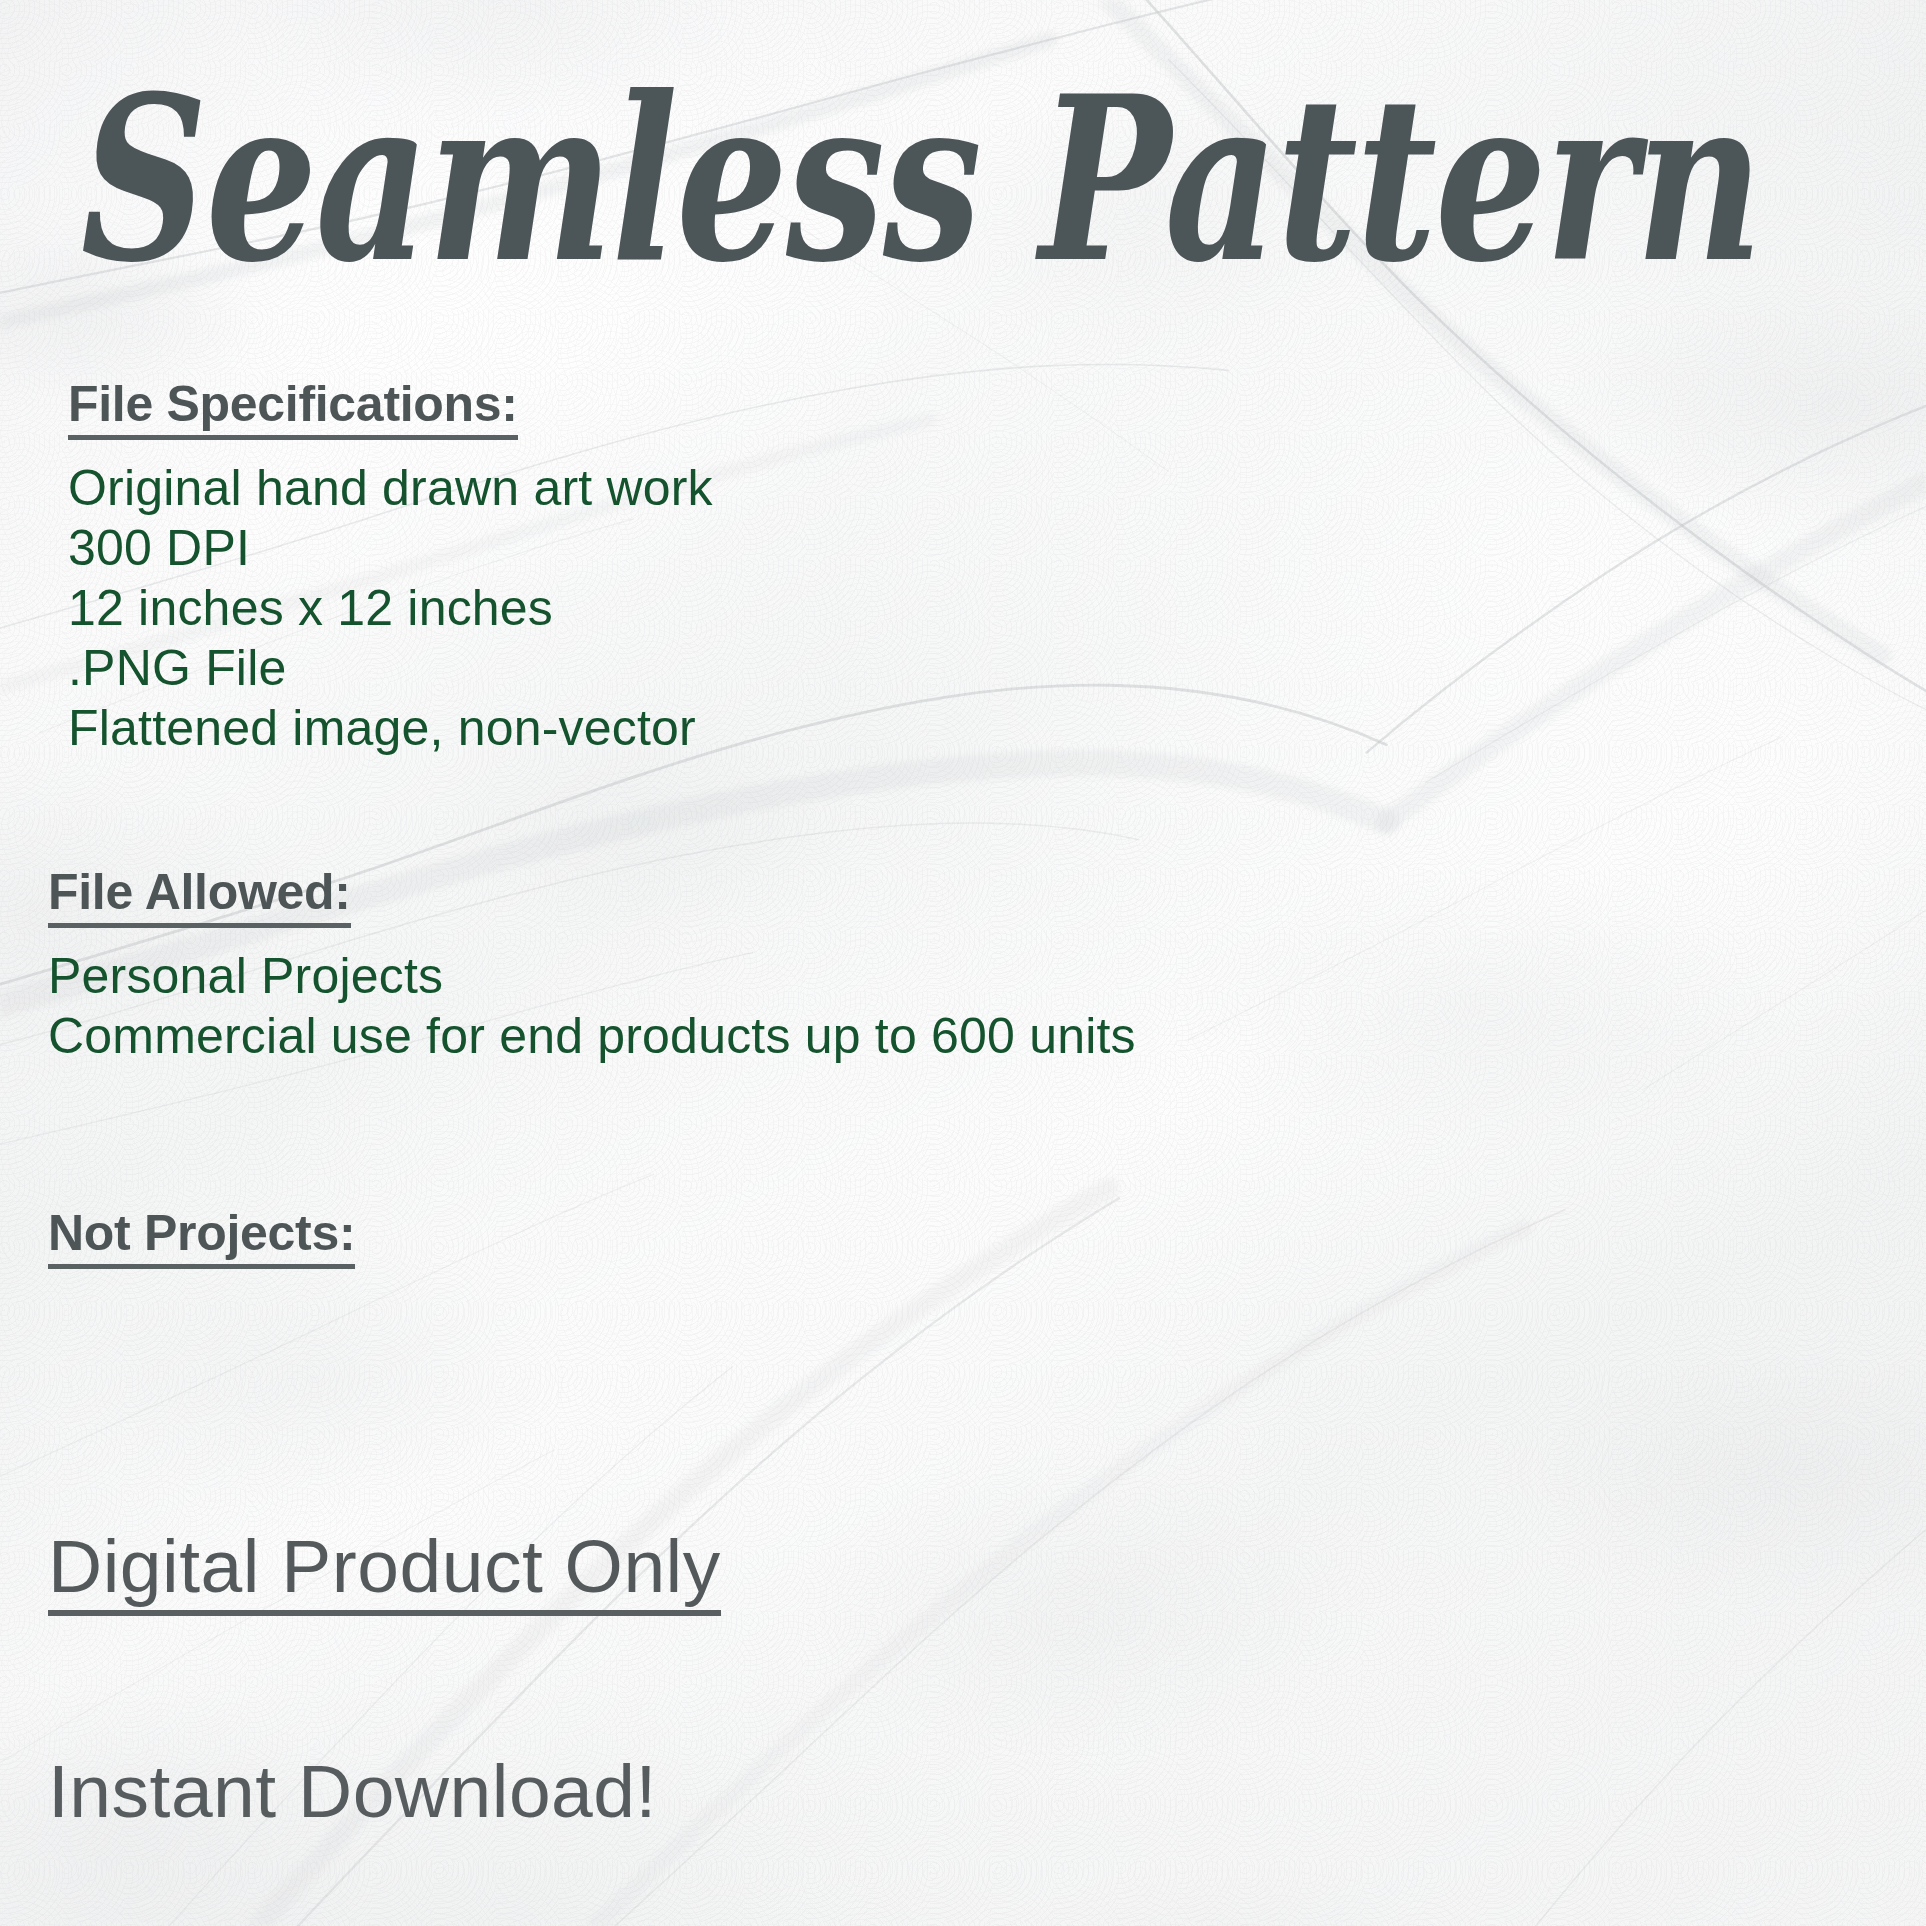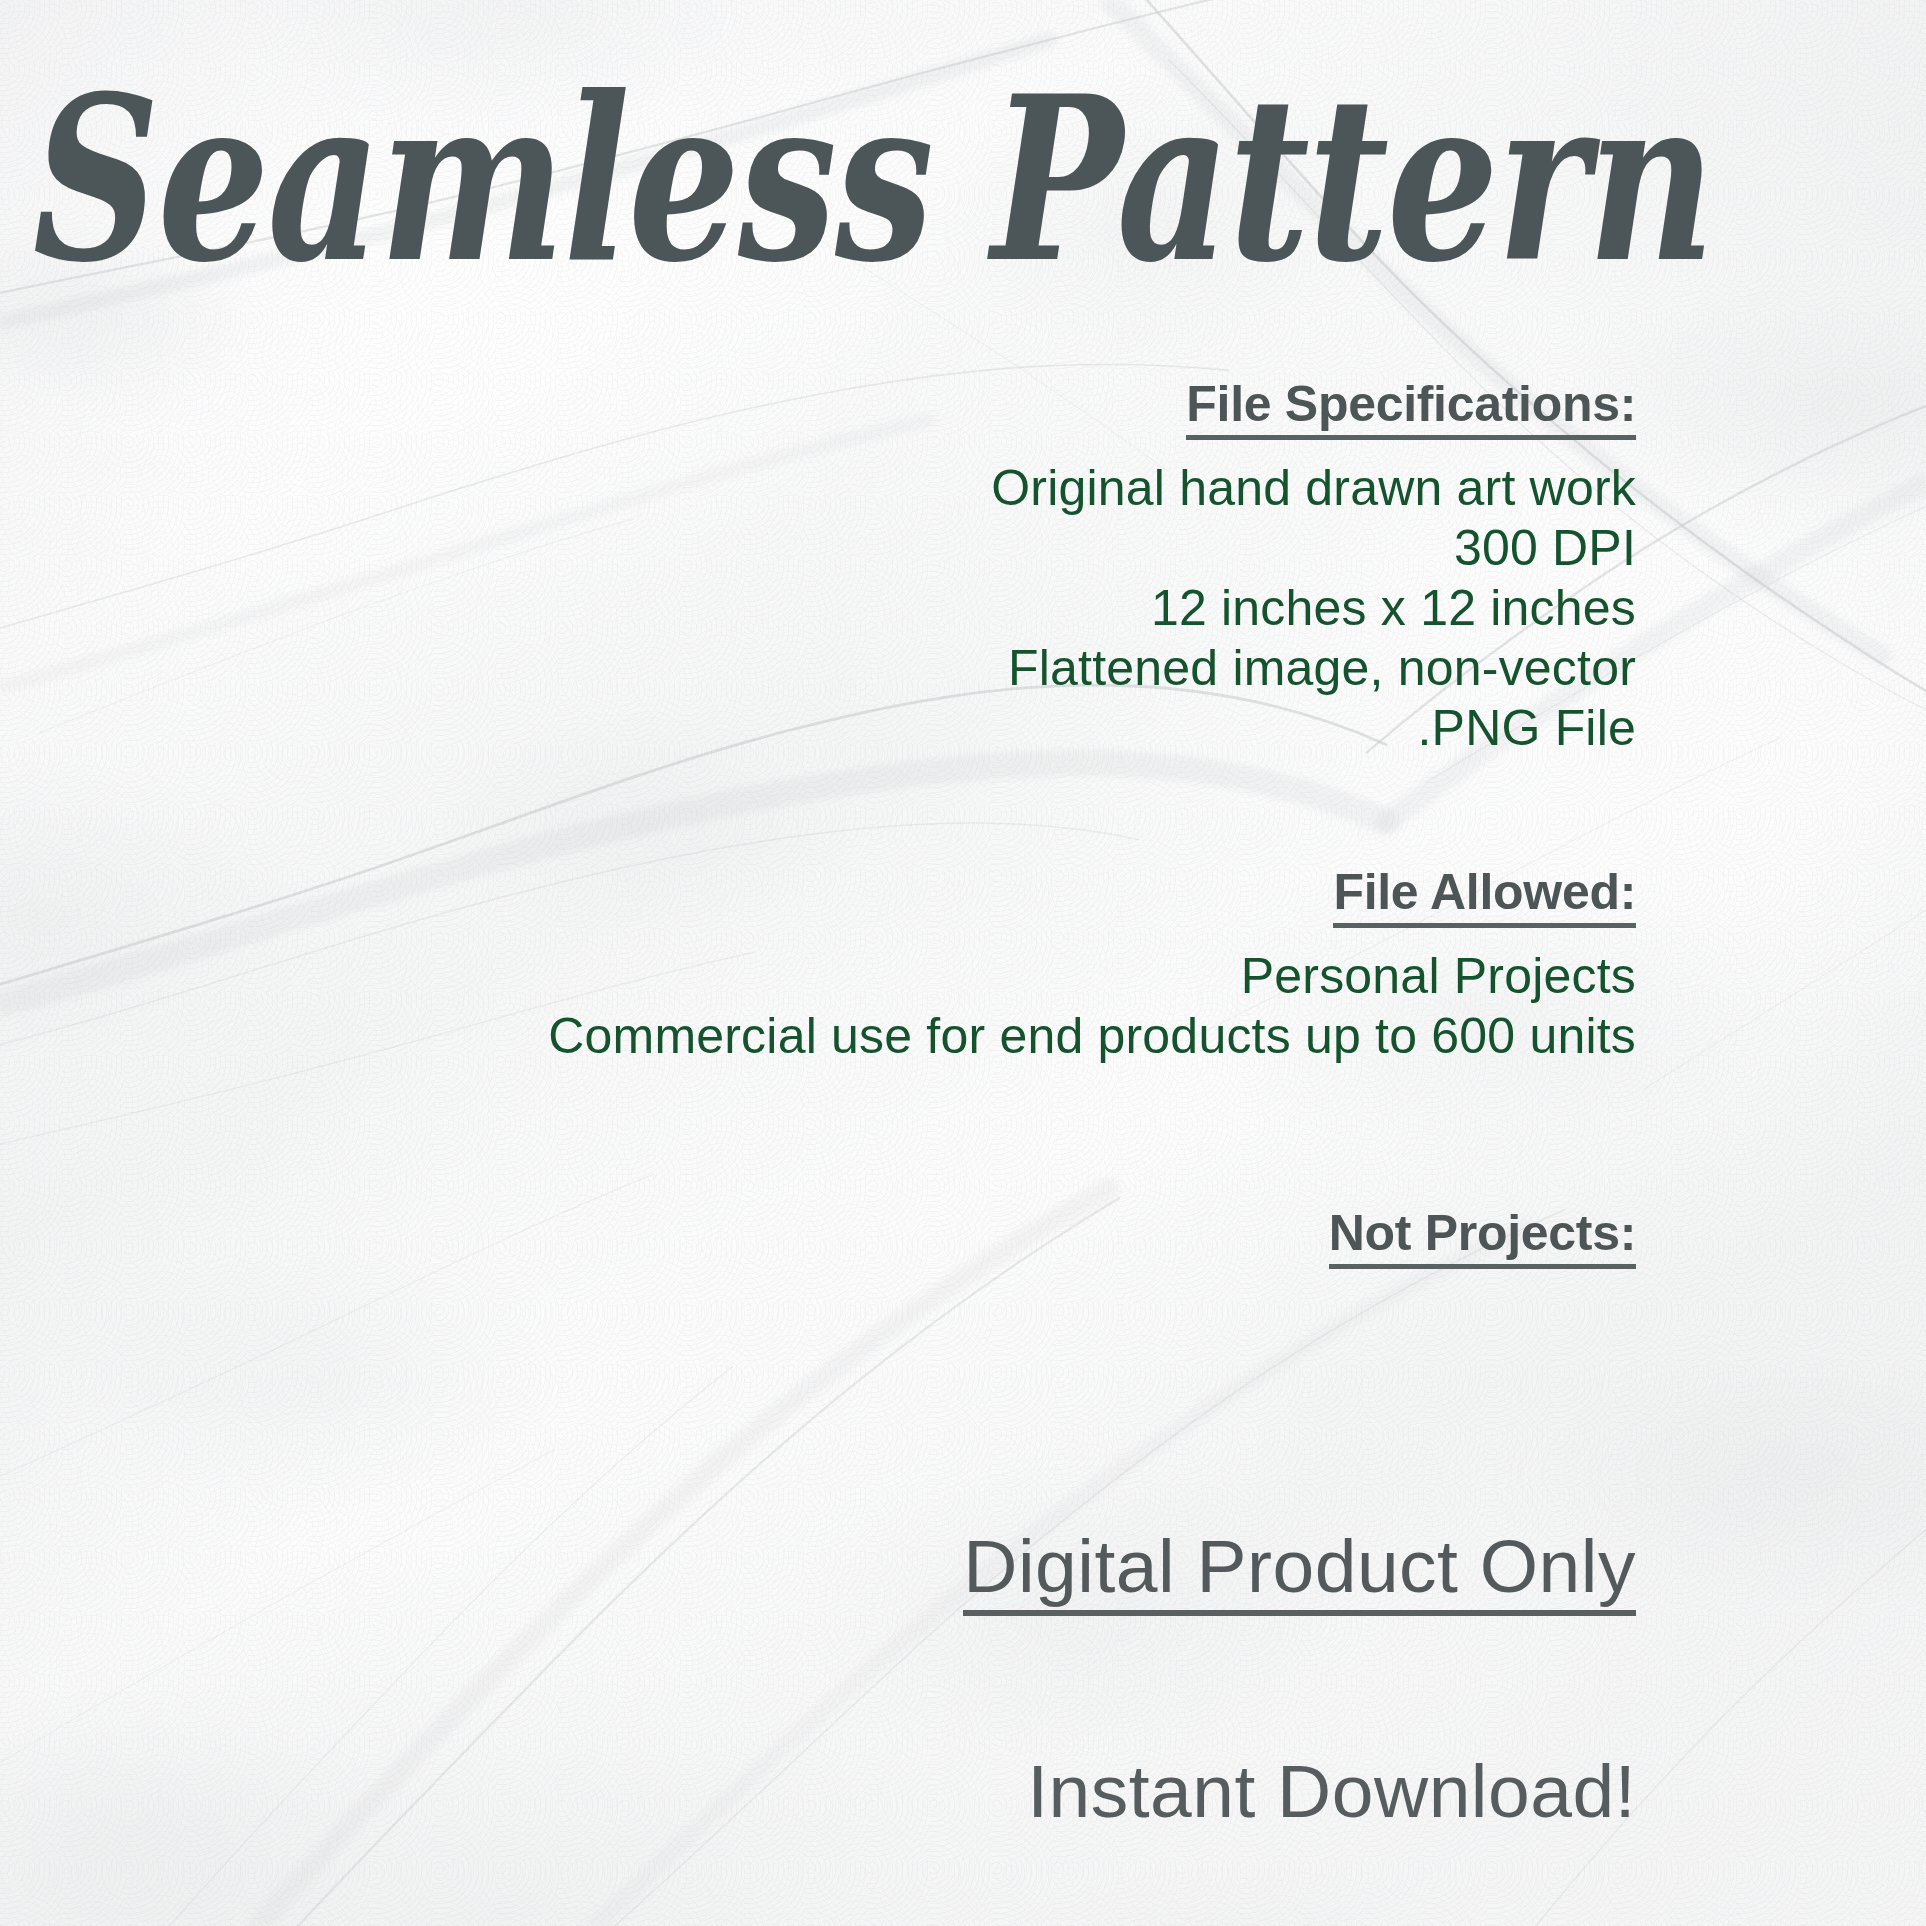--- a/index.html
+++ b/index.html
@@ -85,22 +85,23 @@
     background: radial-gradient(ellipse 1485px 1485px at 50% 48%, rgba(255,255,255,0) 55%, rgba(214,216,218,.20) 100%);
     pointer-events: none;
   }
 
   
   .content {
     position: relative;
     z-index: 5;
     width: 1636px;
     height: 1927px;
-    text-align: right;
+    text-align: left;
     color: #565c5e;
+    margin-left: 48px;
   }
 
   .title {
     position: absolute;
     left: 0; right: 0;
     top: 61px;
     font-family: "DejaVu Serif", serif;
     font-style: italic;
     font-weight: 700;
     font-size: 183px;
@@ -204,22 +205,22 @@
   <div class="content">
 
     <div class="title">Seamless Pattern</div>
 
     <div class="block" style="top:376px;padding-left:20px;">
       <div class="heading">File Specifications:</div>
       <div class="lines">
         <div class="line">Original hand drawn art work</div>
         <div class="line">300 DPI</div>
         <div class="line">12 inches x 12 inches</div>
+        <div class="line">.PNG File</div>
         <div class="line">Flattened image, non-vector</div>
-        <div class="line">.PNG File</div>
       </div>
     </div>
 
     <div class="block" style="top:864px;">
       <div class="heading">File Allowed:</div>
       <div class="lines">
         <div class="line">Personal Projects</div>
         <div class="line">Commercial use for end products up to 600 units</div>
       </div>
     </div>

